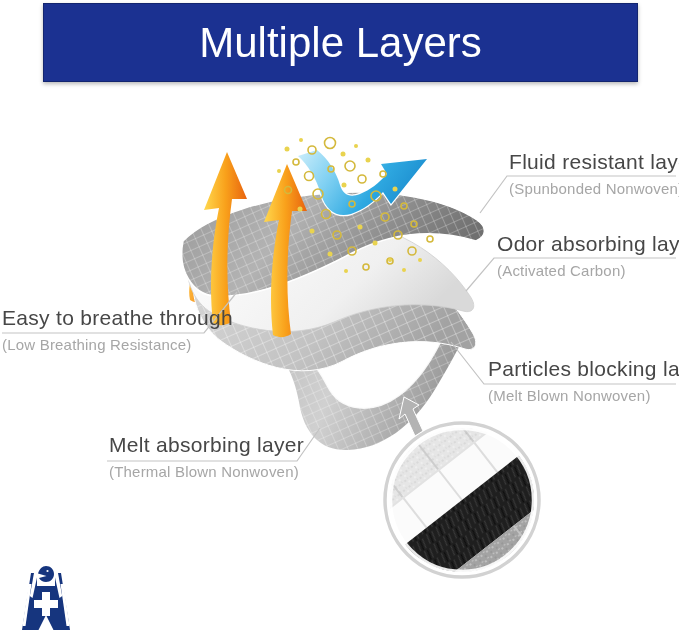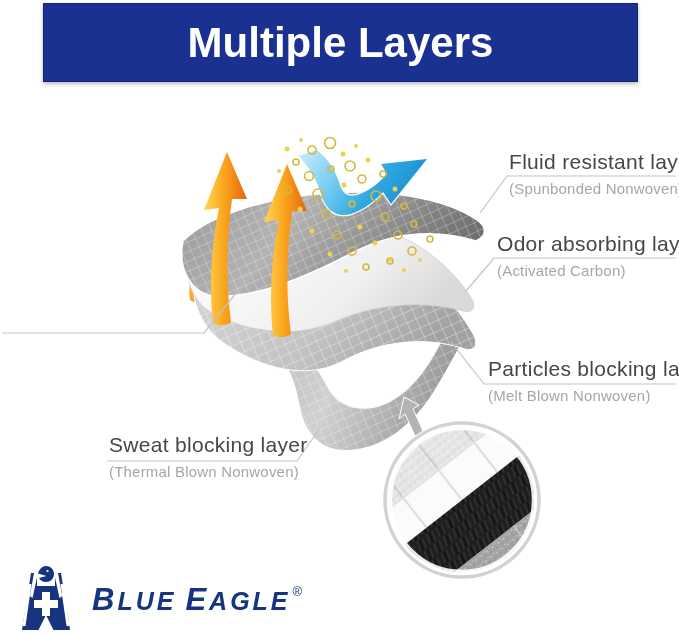--- a/index.html
+++ b/index.html
@@ -3,21 +3,21 @@
 <meta charset="utf-8">
 <style>
   html,body{margin:0;padding:0;background:#ffffff;}
   body{font-family:"Liberation Sans", sans-serif;}
   .stage{position:relative;width:679px;height:635px;background:#fff;overflow:hidden;}
 
   
   .banner{position:absolute;left:43px;top:3px;width:593px;height:77px;
     background:#1b3191;border:1px solid #13256f;box-shadow:0 2px 4px rgba(0,0,0,.28);
     display:flex;align-items:center;justify-content:center;z-index:3;}
-  .banner h1{margin:0;color:#ffffff;font-size:42px;font-weight:700;letter-spacing:0px;}
+  .banner h1{margin:0;color:#ffffff;font-size:42px;font-weight:400;letter-spacing:0px;}
 
   
   .art{position:absolute;left:0;top:0;width:679px;height:635px;z-index:1;}
 
   
   .co{position:absolute;z-index:2;}
   .co .t{font-size:21px;line-height:24px;color:#474747;letter-spacing:.3px;white-space:nowrap;}
   .co .s{font-size:15px;line-height:18px;color:#a6a6a6;letter-spacing:.2px;margin-top:6px;white-space:nowrap;}
   .co-fluid{left:509px;top:150px;}
   .co-odor{left:497px;top:232px;}
@@ -225,39 +225,40 @@
   </svg>
 
   <div class="co co-fluid">
     <div class="t">Fluid resistant layer</div>
     <div class="s">(Spunbonded Nonwoven)</div>
   </div>
   <div class="co co-odor">
     <div class="t">Odor absorbing layer</div>
     <div class="s">(Activated Carbon)</div>
   </div>
+  <div class="co co-breathe">
+    <div class="t">Easy to breathe through</div>
+    <div class="s">(Low Breathing Resistance)</div>
+  </div>
   <div class="co co-particles">
     <div class="t">Particles blocking layer</div>
     <div class="s">(Melt Blown Nonwoven)</div>
   </div>
   <div class="co co-sweat">
-    <div class="t">Sweat blocking layer</div>
+    <div class="t">Melt absorbing layer</div>
     <div class="s">(Thermal Blown Nonwoven)</div>
   </div>
 
   <div class="brand">
     <svg class="eagle" width="58" height="68" viewBox="0 0 58 68">
       <path fill="#16357e" d="M5 66 L14 9 L44 9 L53 66 L36.5 66 L29 51 L21.5 66 Z"></path>
       <path fill="#ffffff" d="M11.5 20 L14.5 20 L8.5 62 L5.5 62 Z"></path>
       <path fill="#ffffff" d="M43.5 20 L46.5 20 L52.5 62 L49.5 62 Z"></path>
       <path fill="#ffffff" d="M17 9 L21 9 L15.5 34 L12.8 32 Z"></path>
       <path fill="#ffffff" d="M37 9 L41 9 L45.2 32 L42.5 34 Z"></path>
       <rect x="20" y="9" width="18" height="13" fill="#ffffff"></rect>
       <path fill="#16357e" d="M29 2 C33.5 2 37 5.5 37 10 C37 14.5 33.5 18 29 18 C26 18 23.5 16.5 22 14 L29.5 12 L21 9.5 C22.3 5 25.3 2 29 2 Z"></path>
       <circle cx="30.5" cy="7" r="1.1" fill="#ffffff"></circle>
       <path fill="#ffffff" d="M25 28 H33 V36 H41 V44 H33 V52 H25 V44 H17 V36 H25 Z"></path>
     </svg>
-    <div class="brandtext">
-      <span class="big">B</span><span class="small">LUE</span><span class="sp"></span><span class="big">E</span><span class="small">AGLE</span><span class="reg">®</span>
-    </div>
   </div>
 
 </div>
 
 </body></html>

